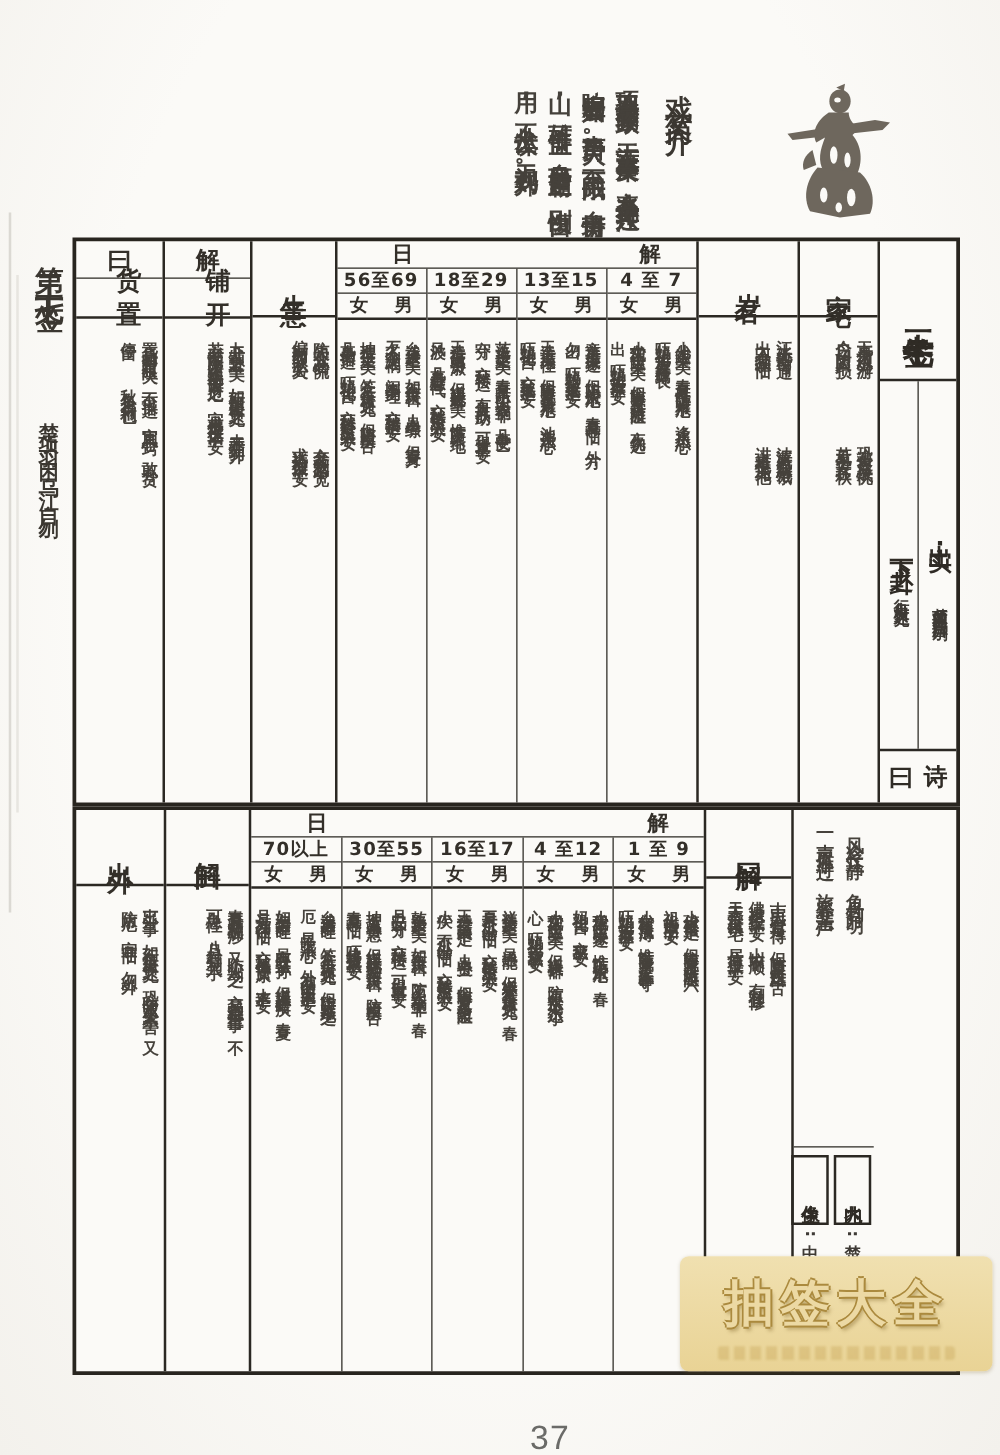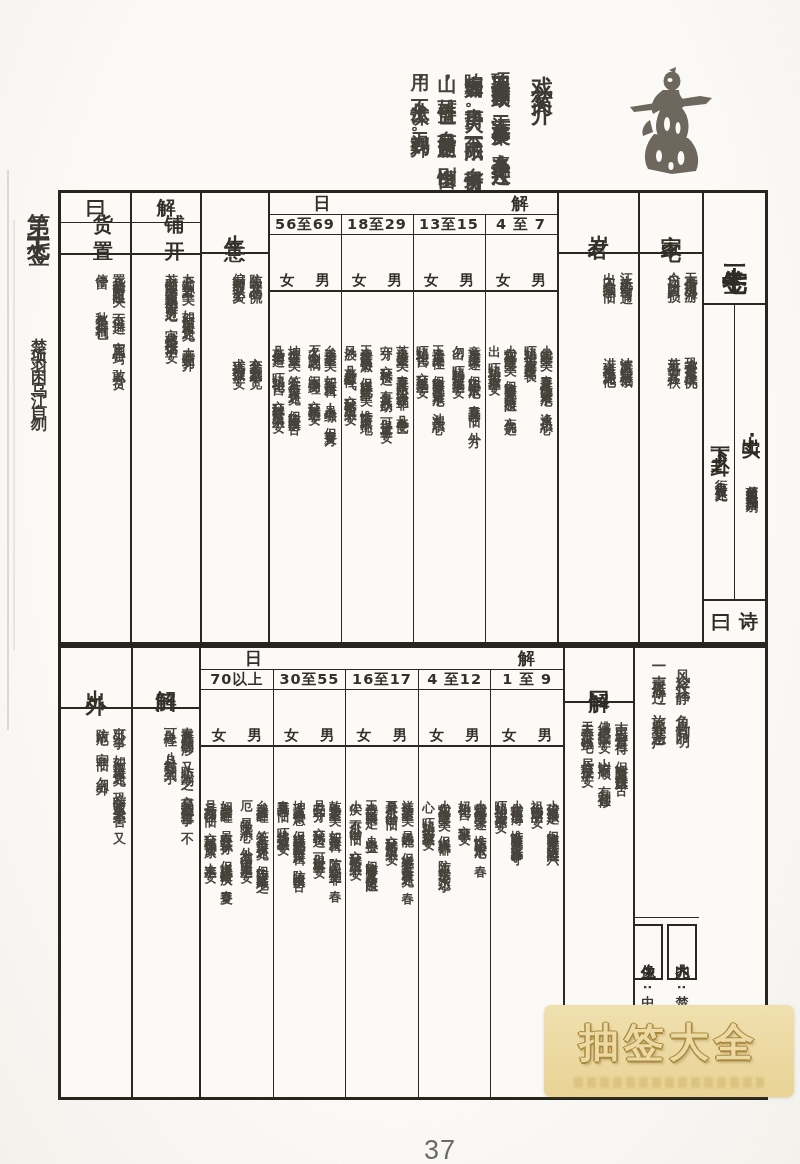--- a/index.html
+++ b/index.html
@@ -38,21 +38,21 @@
   .h2bot{height:30px;border-bottom:2.5px solid #2b2823;display:flex;align-items:center;justify-content:center;
       font-size:20px;font-weight:700;letter-spacing:3px;color:#332f29;padding-left:32px;}
   .cellv{flex:1;writing-mode:vertical-rl;text-orientation:upright;padding:8px 3px 4px 2px;overflow:hidden;}
   .ln{line-height:17px;font-size:13px;letter-spacing:3px;font-weight:600;color:#46423c;}
   .gapline{margin-right:4px;}
   
   .ranges{box-sizing:border-box;display:flex;flex-direction:column;border-left:2px solid #2b2823;}
   .strip{height:21px;border-bottom:1.6px solid #2b2823;display:flex;align-items:center;
       justify-content:space-between;padding:0 28px 0 44px;font-size:17px;font-weight:700;color:#332f29;}
   .rcols{flex:1;display:flex;}
-  .rcol{flex:1;display:flex;flex-direction:column;border-left:1.8px solid #2b2823;box-sizing:border-box;gap:36px;}
+  .rcol{flex:1;display:flex;flex-direction:column;border-left:1.8px solid #2b2823;box-sizing:border-box;}
   .rcol:first-child{border-left:none;}
   .rlabel{height:19px;border-bottom:1.6px solid #2b2823;display:flex;align-items:center;justify-content:center;
       font-size:14.5px;font-weight:700;letter-spacing:1px;color:#332f29;}
   .grow{height:19px;border-bottom:2.5px solid #2b2823;display:flex;align-items:center;
       justify-content:space-around;font-size:14.5px;font-weight:700;color:#332f29;}
   .rng{padding:7px 2px 3px 1px;}
   .rng .ln{line-height:16px;font-size:12.5px;letter-spacing:2.5px;}
   
   .rb-title{height:110px;border-bottom:2.5px solid #2b2823;display:flex;align-items:center;justify-content:center;
       font-size:25px;font-weight:700;letter-spacing:2px;color:#2f2b25;}

